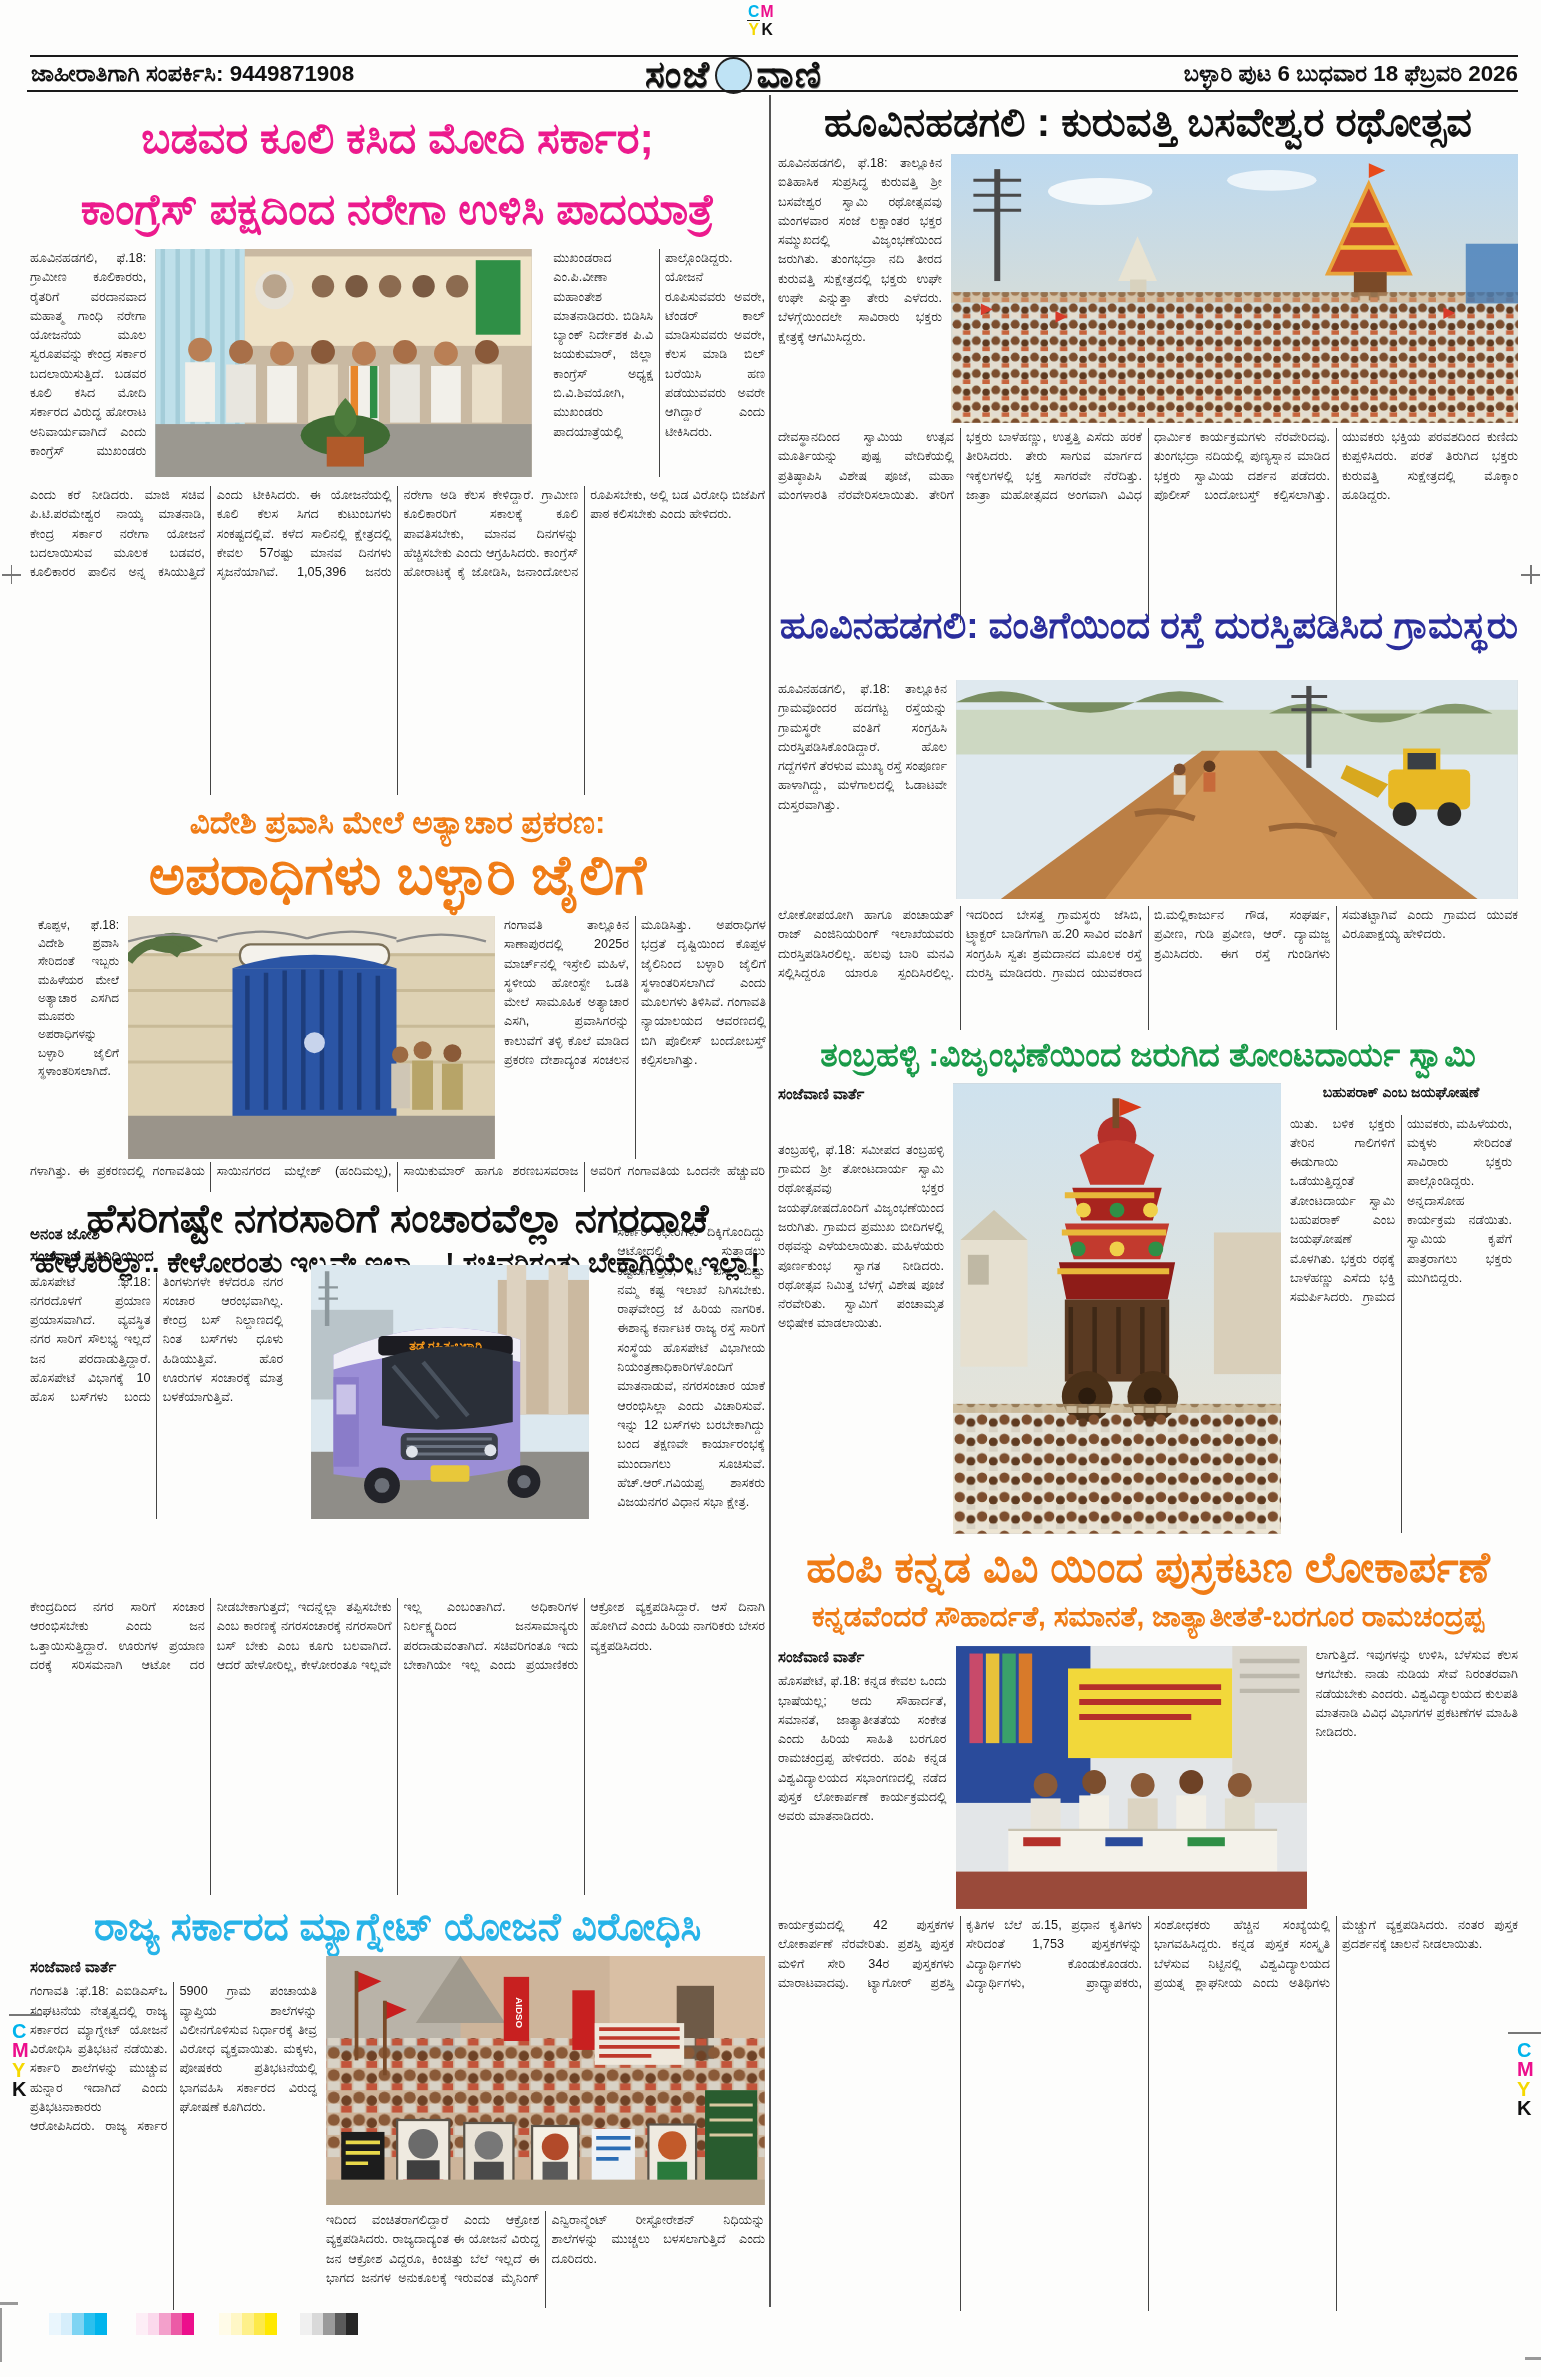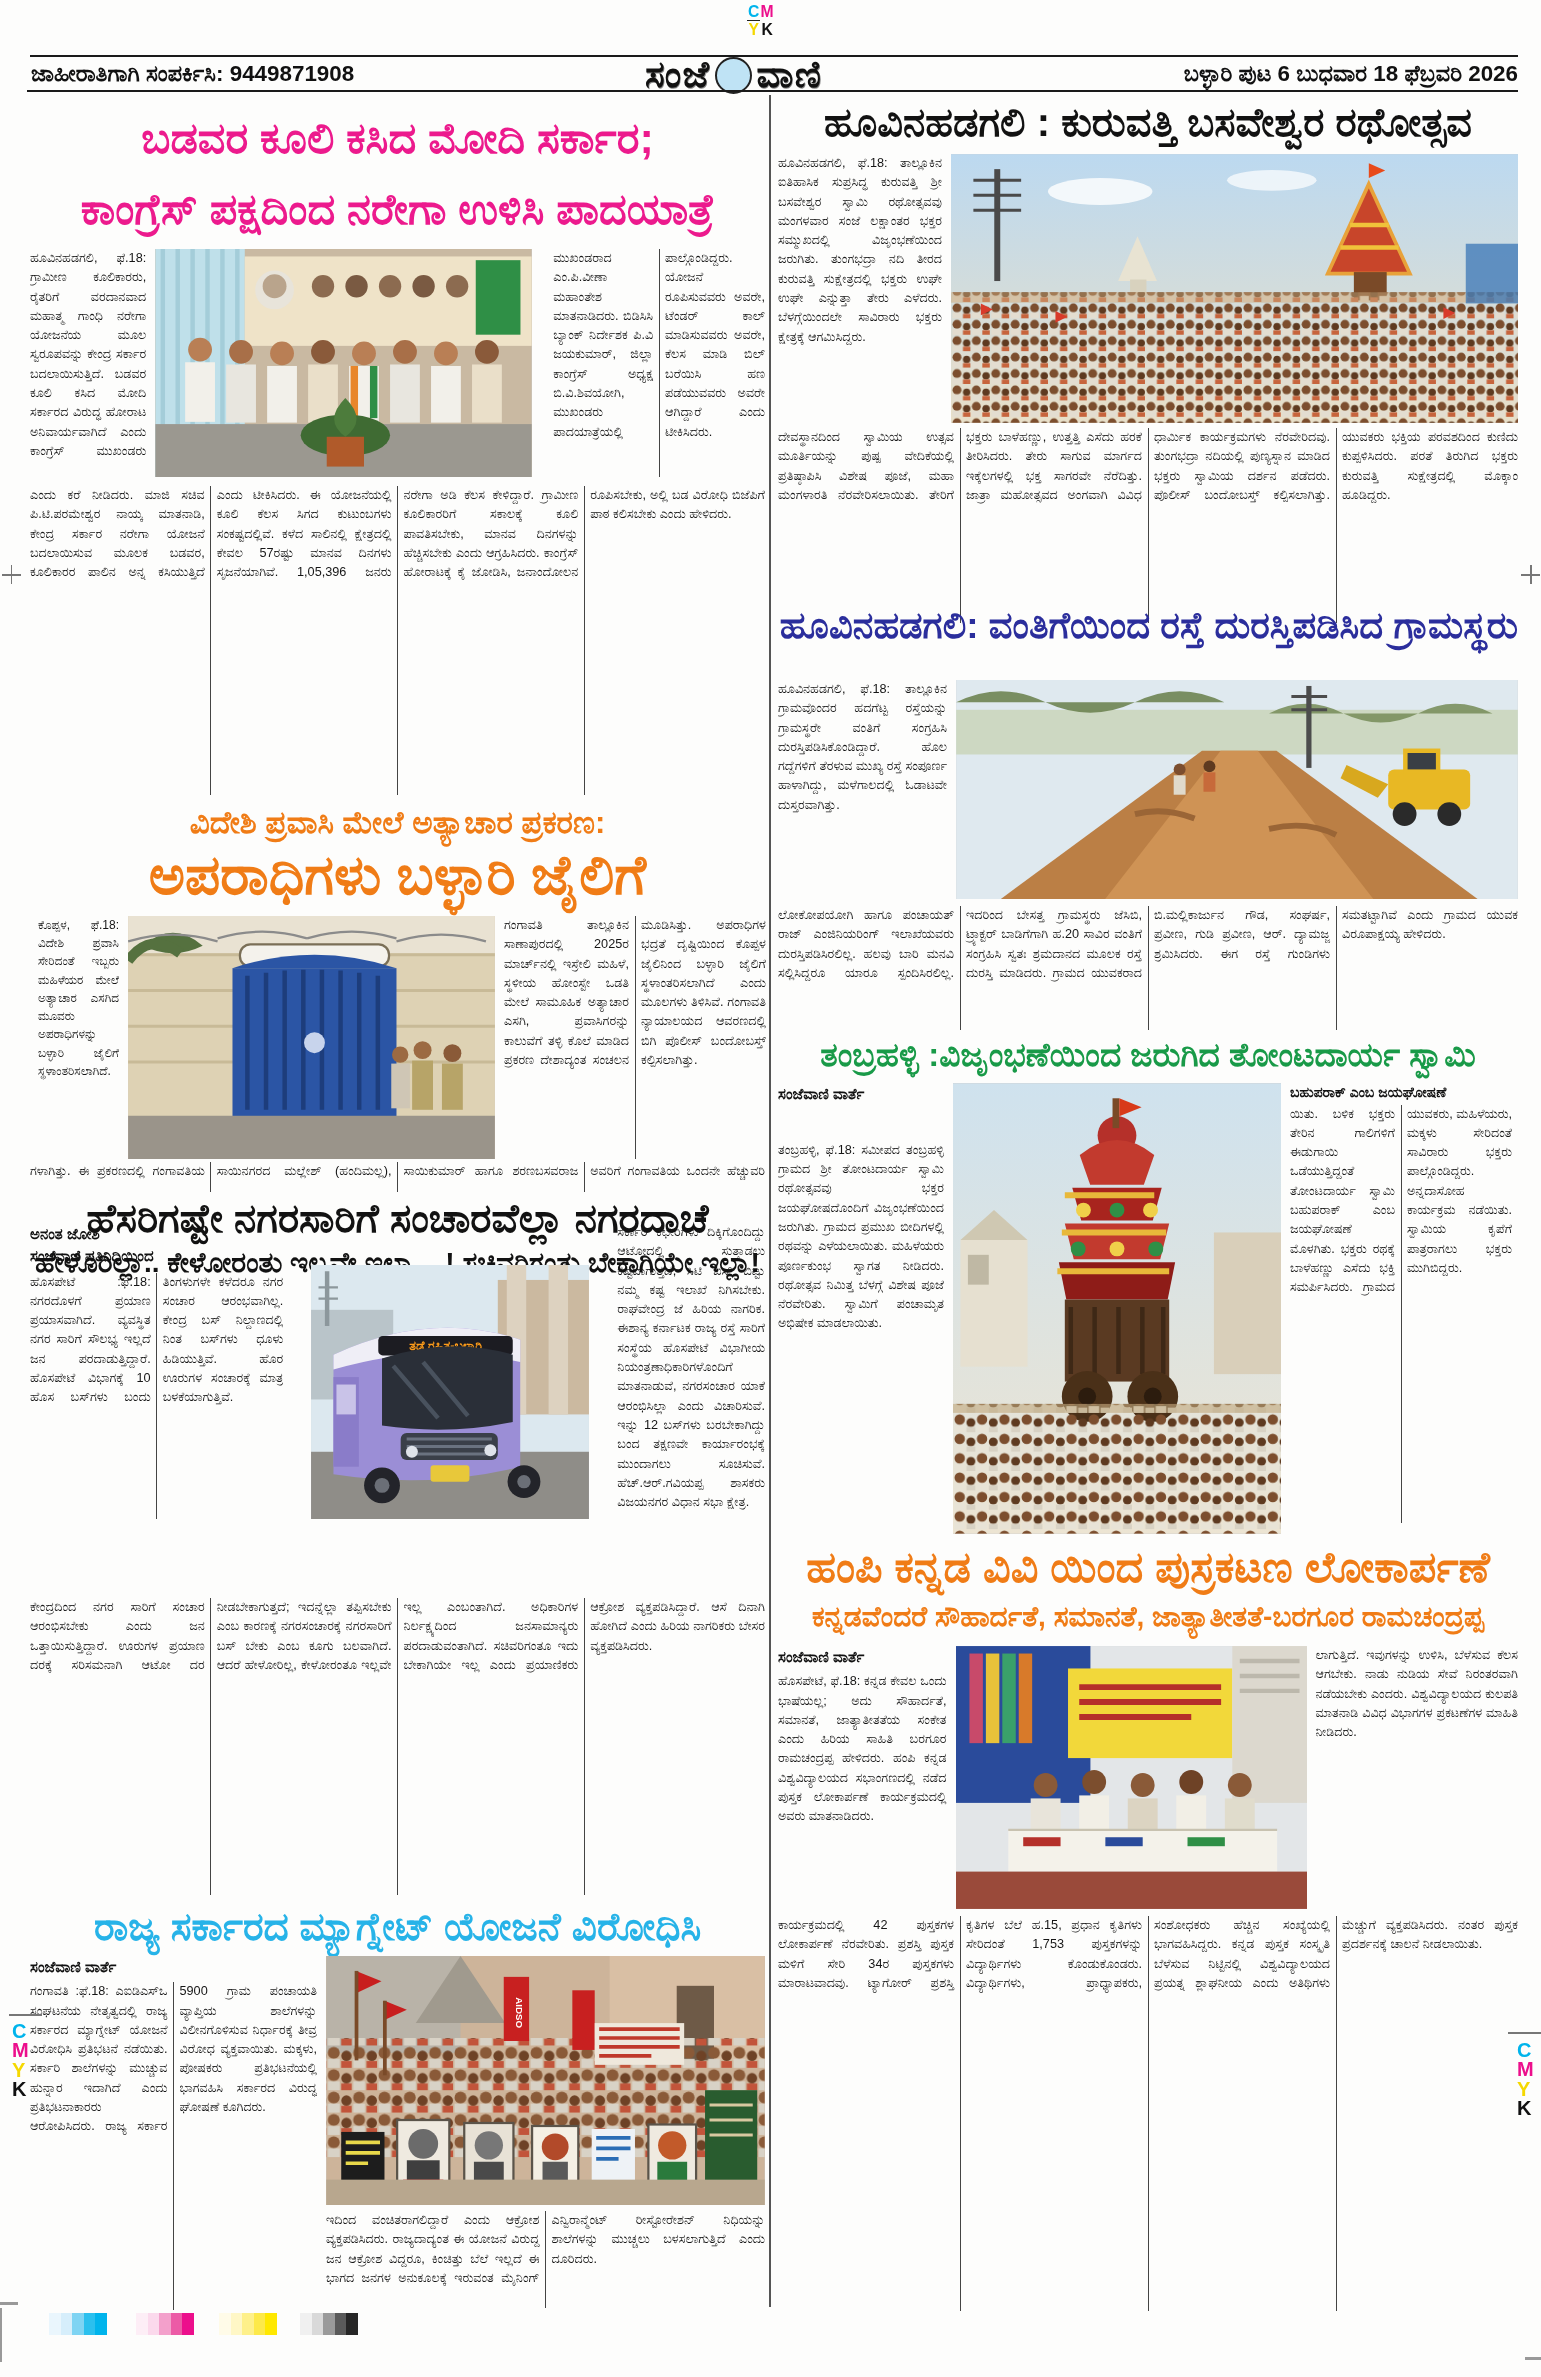--- a/index.html
+++ b/index.html
@@ -368,21 +368,21 @@
           <circle cx="180" cy="420" r="34" fill="#4a3018"></circle>
             <circle cx="180" cy="420" r="12" fill="#2c1c0e"></circle>
           <circle cx="268" cy="420" r="34" fill="#4a3018"></circle>
             <circle cx="268" cy="420" r="12" fill="#2c1c0e"></circle>
         </g>
         <rect x="0" y="430" width="440" height="174" fill="url(#crowd3)"></rect>
         <rect x="0" y="430" width="440" height="12" fill="#c0a87e" opacity="0.6"></rect>
       </svg>
     </div>
     <div style="width:222px;">
-      <div class="lead" style="margin-bottom:2px;">ಬಹುಪರಾಕ್ ಎಂಬ ಜಯಘೋಷಣೆ</div>
+      <div class="lead" style="margin-bottom:12px;text-align:center;">ಬಹುಪರಾಕ್ ಎಂಬ ಜಯಘೋಷಣೆ</div>
       <div class="cols c2" style="height:418px;">ಯಿತು. ಬಳಿಕ ಭಕ್ತರು ತೇರಿನ ಗಾಲಿಗಳಿಗೆ ಈಡುಗಾಯಿ ಒಡೆಯುತ್ತಿದ್ದಂತೆ ತೋಂಟದಾರ್ಯ ಸ್ವಾಮಿ ಬಹುಪರಾಕ್ ಎಂಬ ಜಯಘೋಷಣೆ ಮೊಳಗಿತು. ಭಕ್ತರು ರಥಕ್ಕೆ ಬಾಳೆಹಣ್ಣು ಎಸೆದು ಭಕ್ತಿ ಸಮರ್ಪಿಸಿದರು. ಗ್ರಾಮದ ಯುವಕರು, ಮಹಿಳೆಯರು, ಮಕ್ಕಳು ಸೇರಿದಂತೆ ಸಾವಿರಾರು ಭಕ್ತರು ಪಾಲ್ಗೊಂಡಿದ್ದರು. ಅನ್ನದಾಸೋಹ ಕಾರ್ಯಕ್ರಮ ನಡೆಯಿತು. ಸ್ವಾಮಿಯ ಕೃಪೆಗೆ ಪಾತ್ರರಾಗಲು ಭಕ್ತರು ಮುಗಿಬಿದ್ದರು.</div>
     </div>
   </div>
 
   <div class="abs hl col-orange" style="left:778px;top:1540px;width:740px;font-size:43px;line-height:54px;">ಹಂಪಿ ಕನ್ನಡ ವಿವಿ ಯಿಂದ ಪುಸ್ರಕಟಣ ಲೋಕಾರ್ಪಣೆ</div>
   <div class="abs hl col-orange" style="left:778px;top:1598px;width:740px;font-size:28px;line-height:37px;">ಕನ್ನಡವೆಂದರೆ ಸೌಹಾರ್ದತೆ, ಸಮಾನತೆ, ಜಾತ್ಯಾತೀತತೆ-ಬರಗೂರ ರಾಮಚಂದ್ರಪ್ಪ</div>
   <div class="abs row" style="left:778px;top:1646px;width:740px;height:263px;">
     <div style="width:169px;">
       <div class="byline" style="margin-bottom:4.5px;">ಸಂಜೆವಾಣಿ ವಾರ್ತೆ</div>
       <div class="cols c1" style="height:231px;">ಹೊಸಪೇಟೆ, ಫೆ.18: ಕನ್ನಡ ಕೇವಲ ಒಂದು ಭಾಷೆಯಲ್ಲ; ಅದು ಸೌಹಾರ್ದತೆ, ಸಮಾನತೆ, ಜಾತ್ಯಾತೀತತೆಯ ಸಂಕೇತ ಎಂದು ಹಿರಿಯ ಸಾಹಿತಿ ಬರಗೂರ ರಾಮಚಂದ್ರಪ್ಪ ಹೇಳಿದರು. ಹಂಪಿ ಕನ್ನಡ ವಿಶ್ವವಿದ್ಯಾಲಯದ ಸಭಾಂಗಣದಲ್ಲಿ ನಡೆದ ಪುಸ್ತಕ ಲೋಕಾರ್ಪಣೆ ಕಾರ್ಯಕ್ರಮದಲ್ಲಿ ಅವರು ಮಾತನಾಡಿದರು.</div>

